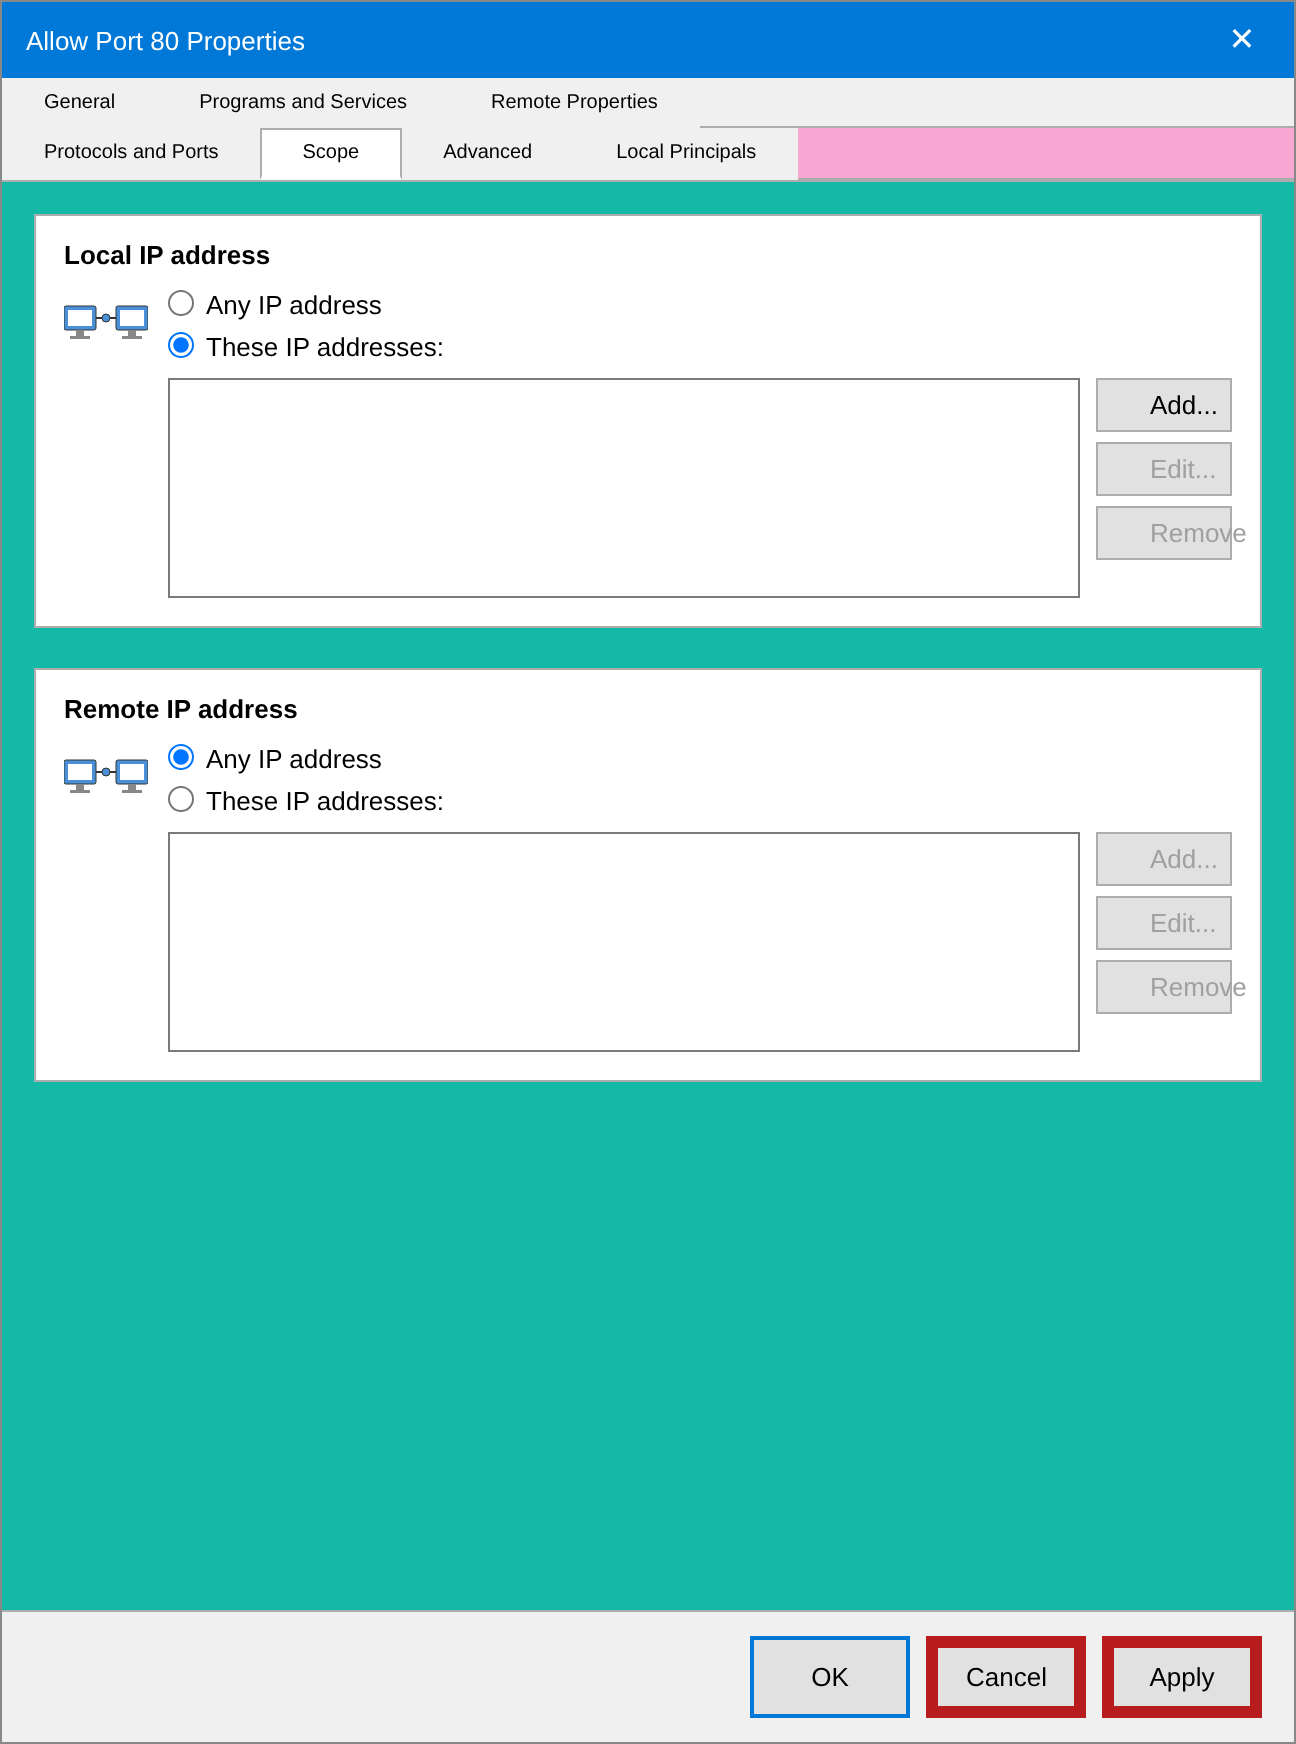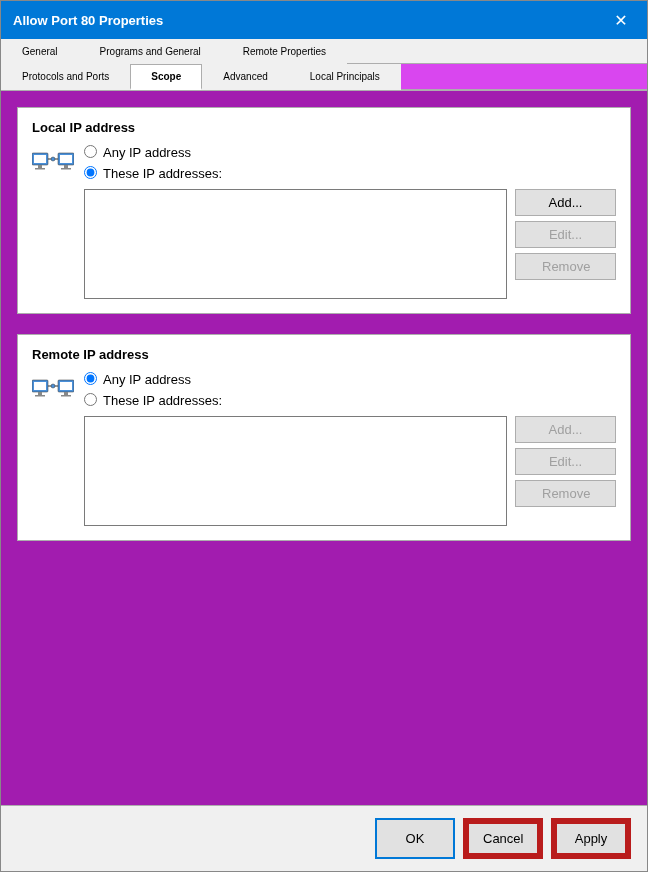--- a/index.html
+++ b/index.html
@@ -27,21 +27,21 @@
       color: white;
       padding: 8px 12px;
       display: flex;
       justify-content: space-between;
       align-items: center;
       height: 38px;
       flex-shrink: 0;
     }
     .title-bar-text {
       font-size: 13px;
-      font-weight: 700;
+      font-weight: 400;
     }
     .close-btn {
       background: none;
       border: none;
       color: white;
       font-size: 16px;
       cursor: pointer;
       width: 28px;
       height: 28px;
       display: flex;
@@ -50,51 +50,51 @@
       padding: 0;
     }
     .tab-row-1 {
       display: flex;
       background: #f0f0f0;
       border-bottom: 1px solid #adadad;
       flex-shrink: 0;
     }
     .tab-row-2 {
       display: flex;
-      background: #d946ef;
+      background: #f9a8d4;
       border-bottom: 2px solid #adadad;
       flex-shrink: 0;
     }
     .tab {
       padding: 6px 20px;
       border: 1px solid transparent;
       cursor: pointer;
       font-size: 10px;
       color: #000;
       background: #f0f0f0;
       margin-bottom: -1px;
       white-space: nowrap;
     }
     .tab.active {
       background: #f0f0f0;
       border: 1px solid #adadad;
       border-bottom: 2px solid #f0f0f0;
-      font-weight: 700;
+      font-weight: 400;
       z-index: 1;
     }
     .tab-row-2 .tab.active {
       background: white;
       border: 1px solid #adadad;
       border-bottom: 2px solid white;
       z-index: 1;
     }
     .content {
       flex: 1;
       padding: 16px;
-      background: #a21caf;
+      background: #14b8a6;
       overflow-y: auto;
     }
     .ip-section {
       border: 1px solid #adadad;
       background: white;
       padding: 12px 14px 14px 14px;
       margin-bottom: 20px;
     }
     .ip-label {
       font-size: 13px;
@@ -126,21 +126,21 @@
       border: 1px solid #7a7a7a;
       background: white;
       overflow-y: auto;
     }
     .side-buttons {
       display: flex;
       flex-direction: column;
       gap: 5px;
     }
     .btn {
-      width: 101px;
+      width: 68px;
       padding: 5px 26px;
       font-size: 13px;
       background: #e1e1e1;
       border: 1px solid #adadad;
       cursor: pointer;
       color: #000;
       text-align: center;
     }
     .btn:disabled, .btn.disabled {
       color: #a0a0a0;
@@ -177,21 +177,21 @@
 
 <div class="window">
 
   <div class="title-bar">
     <span class="title-bar-text">Allow Port 80 Properties</span>
     <button class="close-btn">✕</button>
   </div>
 
   <div class="tab-row-1">
     <div class="tab">General</div>
-    <div class="tab">Programs and General</div>
+    <div class="tab">Programs and Services</div>
     <div class="tab">Remote Properties</div>
   </div>
 
   <div class="tab-row-2">
     <div class="tab">Protocols and Ports</div>
     <div class="tab active">Scope</div>
     <div class="tab">Advanced</div>
     <div class="tab">Local Principals</div>
   </div>
 

